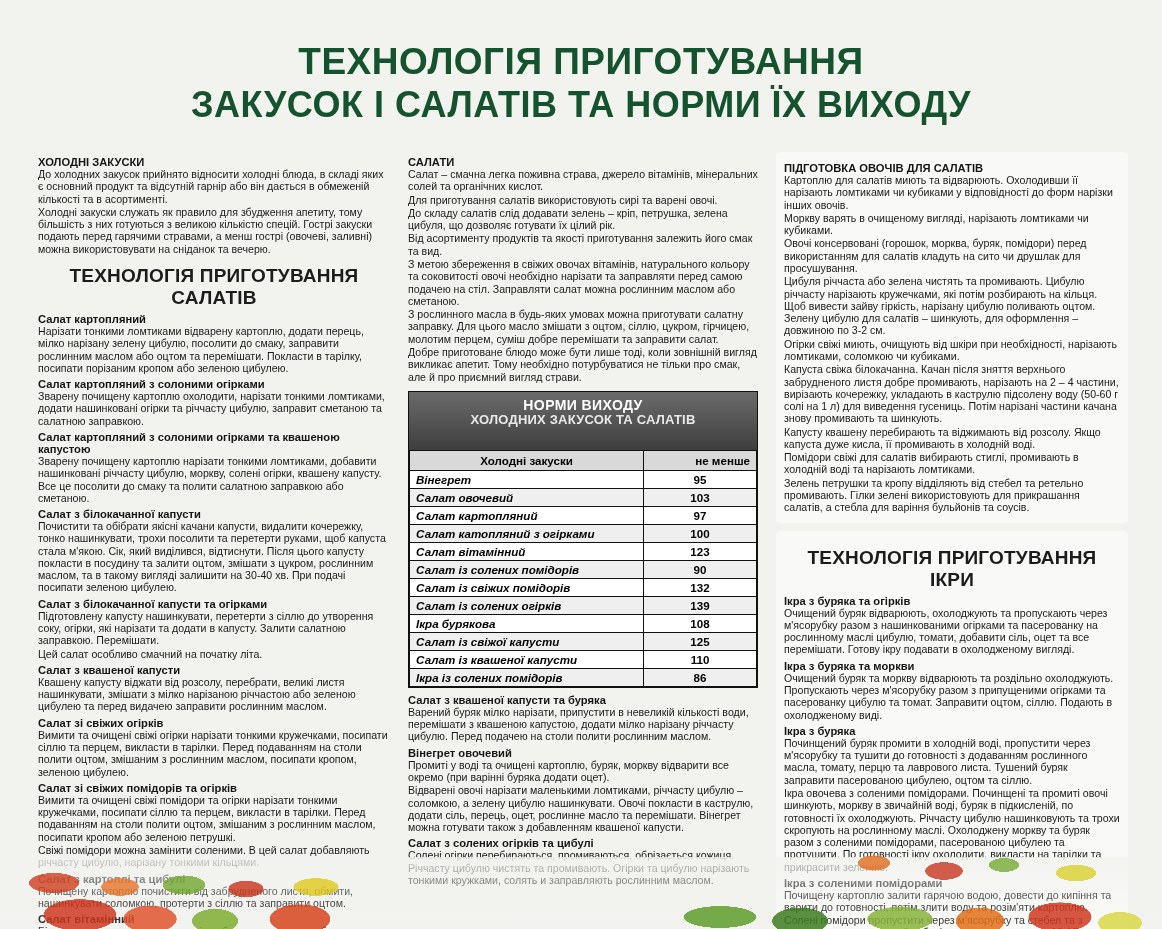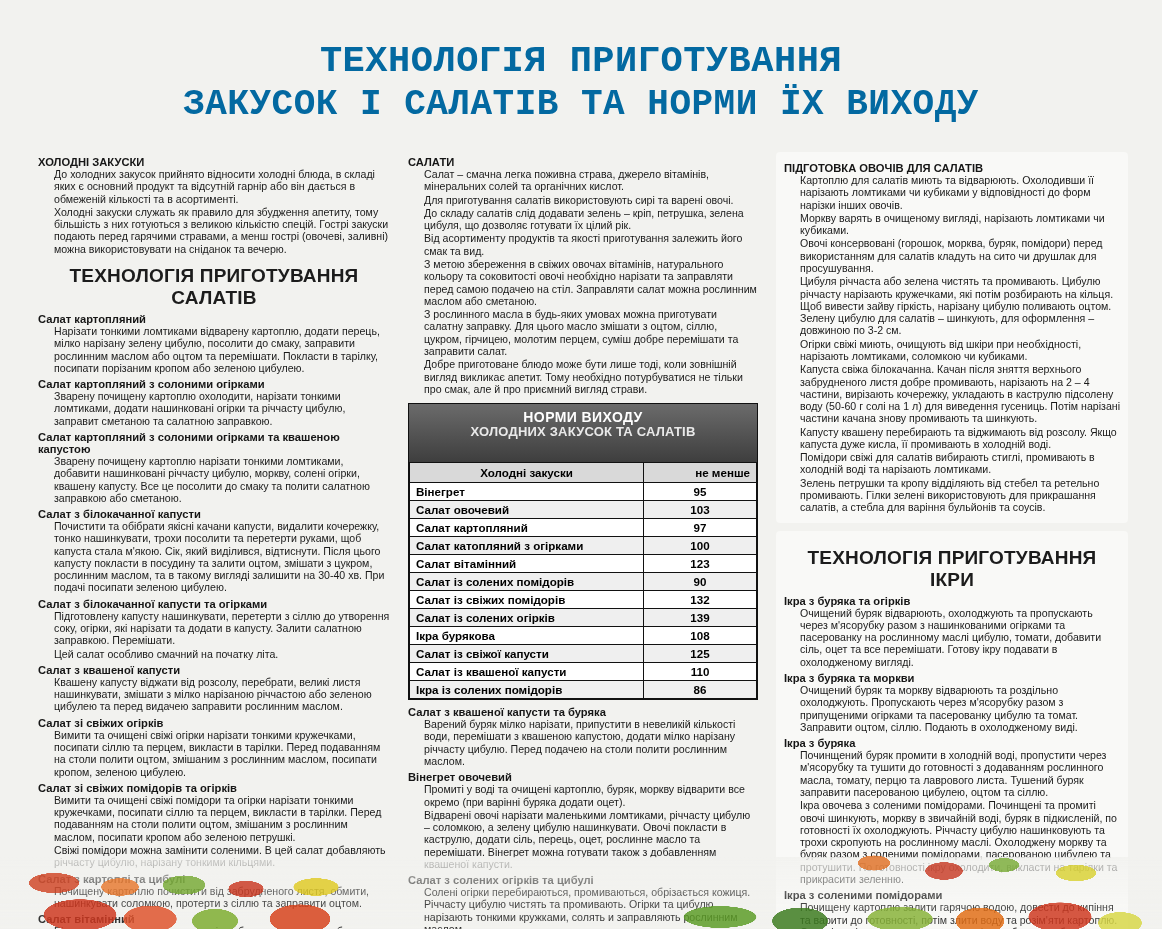--- a/index.html
+++ b/index.html
@@ -48,24 +48,23 @@
     opacity:.78;pointer-events:none;
   }
 
   .title-block{
     position:absolute;left:0;right:0;top:40px;text-align:center;
   }
   .title-line{
     font-weight:bold;
     font-size:37px;
     letter-spacing:.5px;
-    color:#0369a1;
+    color:#14532d;
     line-height:1.18;
     white-space:nowrap;
-    font-family:Liberation Mono, monospace;
   }
   .title-line.l2{font-size:36px;}
 
   .cols{
     position:absolute;left:38px;top:152px;width:1090px;
     display:flex;gap:18px;align-items:flex-start;
   }
   .col{width:352px;}
   .col.c2{width:350px;}
   .col.c3{width:352px;}
@@ -81,21 +80,21 @@
   h3.sub{
     font-size:11.2px;
     font-weight:bold;
     color:#161616;
     margin:4px 0 0 0;
   }
   p.body{
     font-size:10.6px;
     line-height:1.16;
     color:#1a1a1a;
-    margin:0 0 1px 16px;
+    margin:0 0 1px 0;
     text-align:left;
   }
   .panel-3{
     background:rgba(255,255,255,.5);
     padding:6px 8px 8px 8px;
     border-radius:4px;
     margin-bottom:8px;
   }
 
   
@@ -125,21 +124,21 @@
     font-weight:bold;
     padding:3px 6px;
     font-size:11.6px;
   }
   table.norms-table th.c1{text-align:center;}
   table.norms-table th.c2{text-align:right;width:100px;}
   table.norms-table td{
     border:1px solid #111;
     padding:2px 6px;
   }
-  table.norms-table td.name{text-align:left;font-weight:bold;}
+  table.norms-table td.name{text-align:left;font-weight:bold;font-style:italic;}
   table.norms-table td.val{text-align:center;font-weight:bold;}
   table.norms-table tr:nth-child(even) td{background:#efefef;}
 </style>
 </head>
 <body>
 
 <div id="poster">
 
   <div class="title-block">
     <div class="title-line l1">ТЕХНОЛОГІЯ ПРИГОТУВАННЯ</div>

